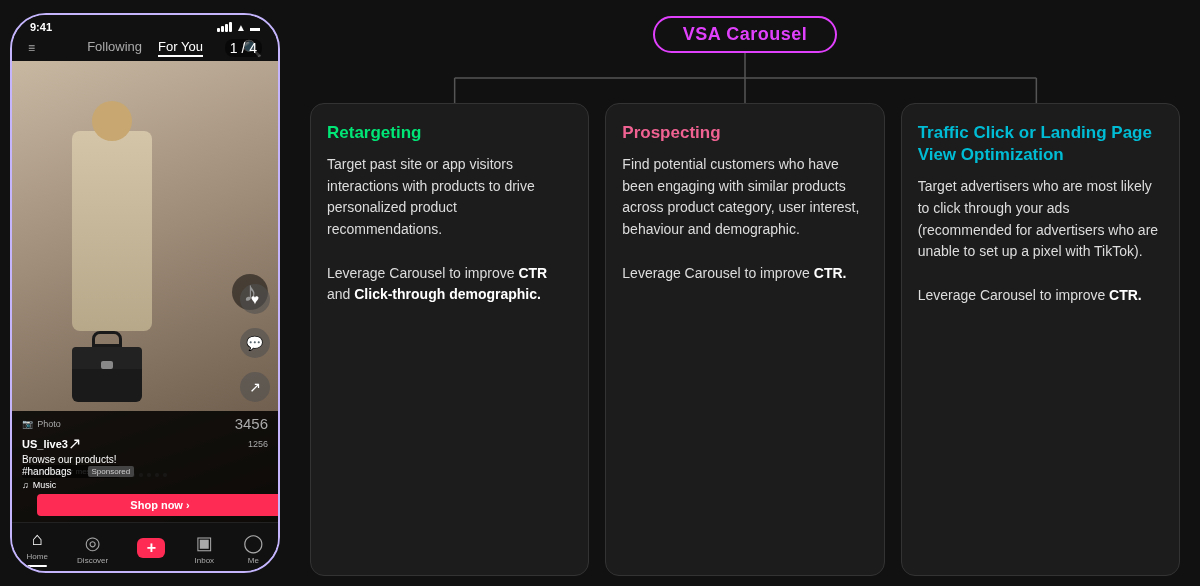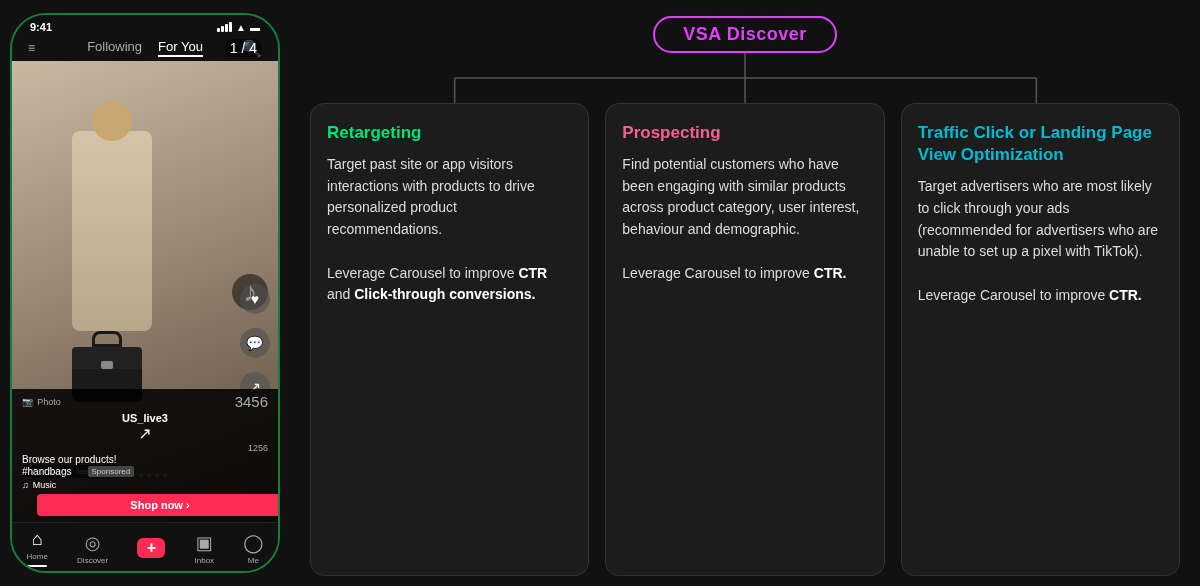--- a/index.html
+++ b/index.html
@@ -22,21 +22,21 @@
       align-items: center;
       justify-content: center;
       padding: 10px 8px;
     }
 
     .phone {
       width: 270px;
       height: 560px;
       background: #111;
       border-radius: 36px;
-      border: 2px solid #15803d;
+      border: 2px solid #c4b5fd;
       overflow: hidden;
       display: flex;
       flex-direction: column;
       position: relative;
     }
 
     .phone-status-bar {
       display: flex;
       justify-content: space-between;
       align-items: center;
@@ -250,21 +250,20 @@
       margin-bottom: 2px;
     }
     .info-icon { color: #aaa; font-size: 9px; }
     .info-type { color: #aaa; font-size: 9px; }
     .info-count { color: #aaa; font-size: 15px; margin-left: auto; }
 
     .info-row2 {
       display: flex;
       align-items: center;
       margin-bottom: 1px;
-      flex-direction: column;
     }
     .info-username { color: #fff; font-size: 11px; font-weight: 600; }
 
     .info-row3 {
       display: flex;
       align-items: center;
       margin-bottom: 1px;
     }
     .info-desc { color: #fff; font-size: 10px; }
     .info-count2 { color: #aaa; font-size: 9px; margin-left: auto; }
@@ -537,21 +536,21 @@
         <span>◯</span>
         <span class="bottom-nav-label">Me</span>
       </div>
     </div>
   </div>
 </div>
 
 <div class="diagram-section">
 
   <div class="vsa-label-container">
-    <div class="vsa-label">VSA Discover</div>
+    <div class="vsa-label">VSA Carousel</div>
   </div>
 
   <div class="connector-area">
     <svg class="connector-svg" viewBox="0 0 860 50" preserveAspectRatio="none">
 
       <line x1="430" y1="0" x2="430" y2="25" stroke="#555" stroke-width="1.5"></line>
 
       <line x1="143" y1="25" x2="718" y2="25" stroke="#555" stroke-width="1.5"></line>
 
       <line x1="143" y1="25" x2="143" y2="50" stroke="#555" stroke-width="1.5"></line>
@@ -560,21 +559,21 @@
     </svg>
   </div>
 
   <div class="cards-row">
 
     <div class="card">
       <div class="card-title green">Retargeting</div>
       <div class="card-body">
         <p>Target past site or app visitors interactions with products to drive personalized product recommendations.</p>
         <br>
-        <p>Leverage Carousel to improve <strong>CTR</strong> and <strong>Click-through conversions.</strong></p>
+        <p>Leverage Carousel to improve <strong>CTR</strong> and <strong>Click-through demographic.</strong></p>
       </div>
     </div>
 
     <div class="card">
       <div class="card-title pink">Prospecting</div>
       <div class="card-body">
         <p>Find potential customers who have been engaging with similar products across product category, user interest, behaviour and demographic.</p>
         <br>
         <p>Leverage Carousel to improve <strong>CTR.</strong></p>
       </div>

